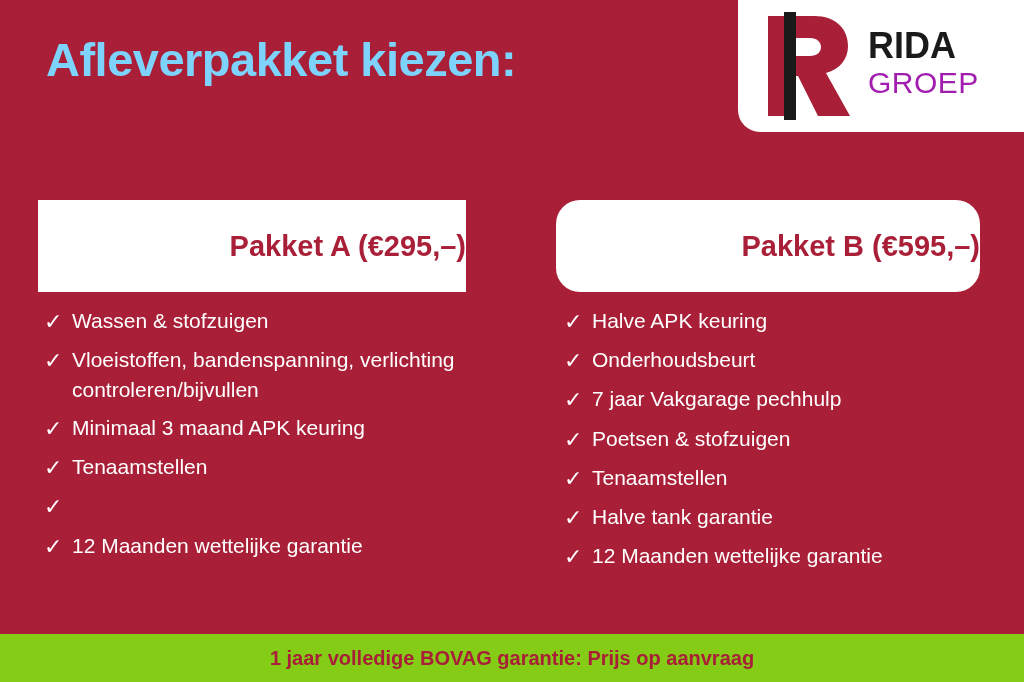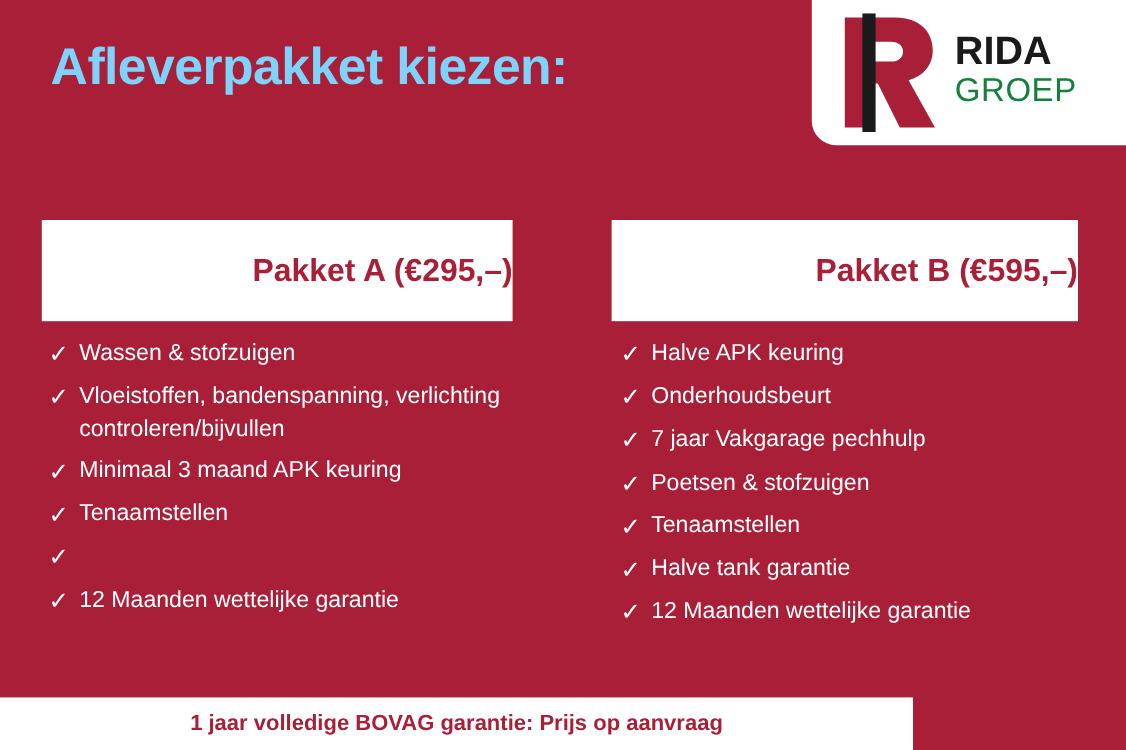--- a/index.html
+++ b/index.html
@@ -67,21 +67,21 @@
   }
   .logo-rida {
     font-size: 36px;
     font-weight: bold;
     color: #1a1a1a;
     letter-spacing: 0px;
   }
   .logo-groep {
     font-size: 30px;
     font-weight: normal;
-    color: #15803d;
+    color: #a21caf;
     letter-spacing: 0.5px;
     margin-top: 4px;
   }
   
   .packages {
     position: absolute;
     left: 0;
     top: 200px;
     width: 1024px;
   }
@@ -93,21 +93,21 @@
   .pkg-a { left: 38px; }
   .pkg-b { left: 556px; }
   .pkg-header {
     height: 92px;
     background: #ffffff;
     display: flex;
     align-items: center;
     justify-content: flex-end;
   }
   .pkg-a .pkg-header { width: 428px; }
-  .pkg-b .pkg-header { width: 424px; }
+  .pkg-b .pkg-header { width: 424px; border-radius: 24px; }
   .pkg-title {
     font-size: 29px;
     font-weight: bold;
     color: #a81f37;
     white-space: nowrap;
   }
   .pkg-list {
     margin: 0;
     padding: 0;
     list-style: none;
@@ -132,23 +132,23 @@
   .item-text {
     flex: 1 1 auto;
   }
   .pkg-a .pkg-list { margin-left: 6px; }
   .pkg-b .pkg-list { margin-left: 8px; }
   
   .footer {
     position: absolute;
     left: 0;
     bottom: 0;
-    width: 830px;
+    width: 1024px;
     height: 48px;
-    background: #ffffff;
+    background: #84cc16;
     display: flex;
     align-items: center;
     justify-content: center;
   }
   .footer-text {
     font-size: 20px;
     font-weight: bold;
     color: #a81f37;
     white-space: nowrap;
   }

